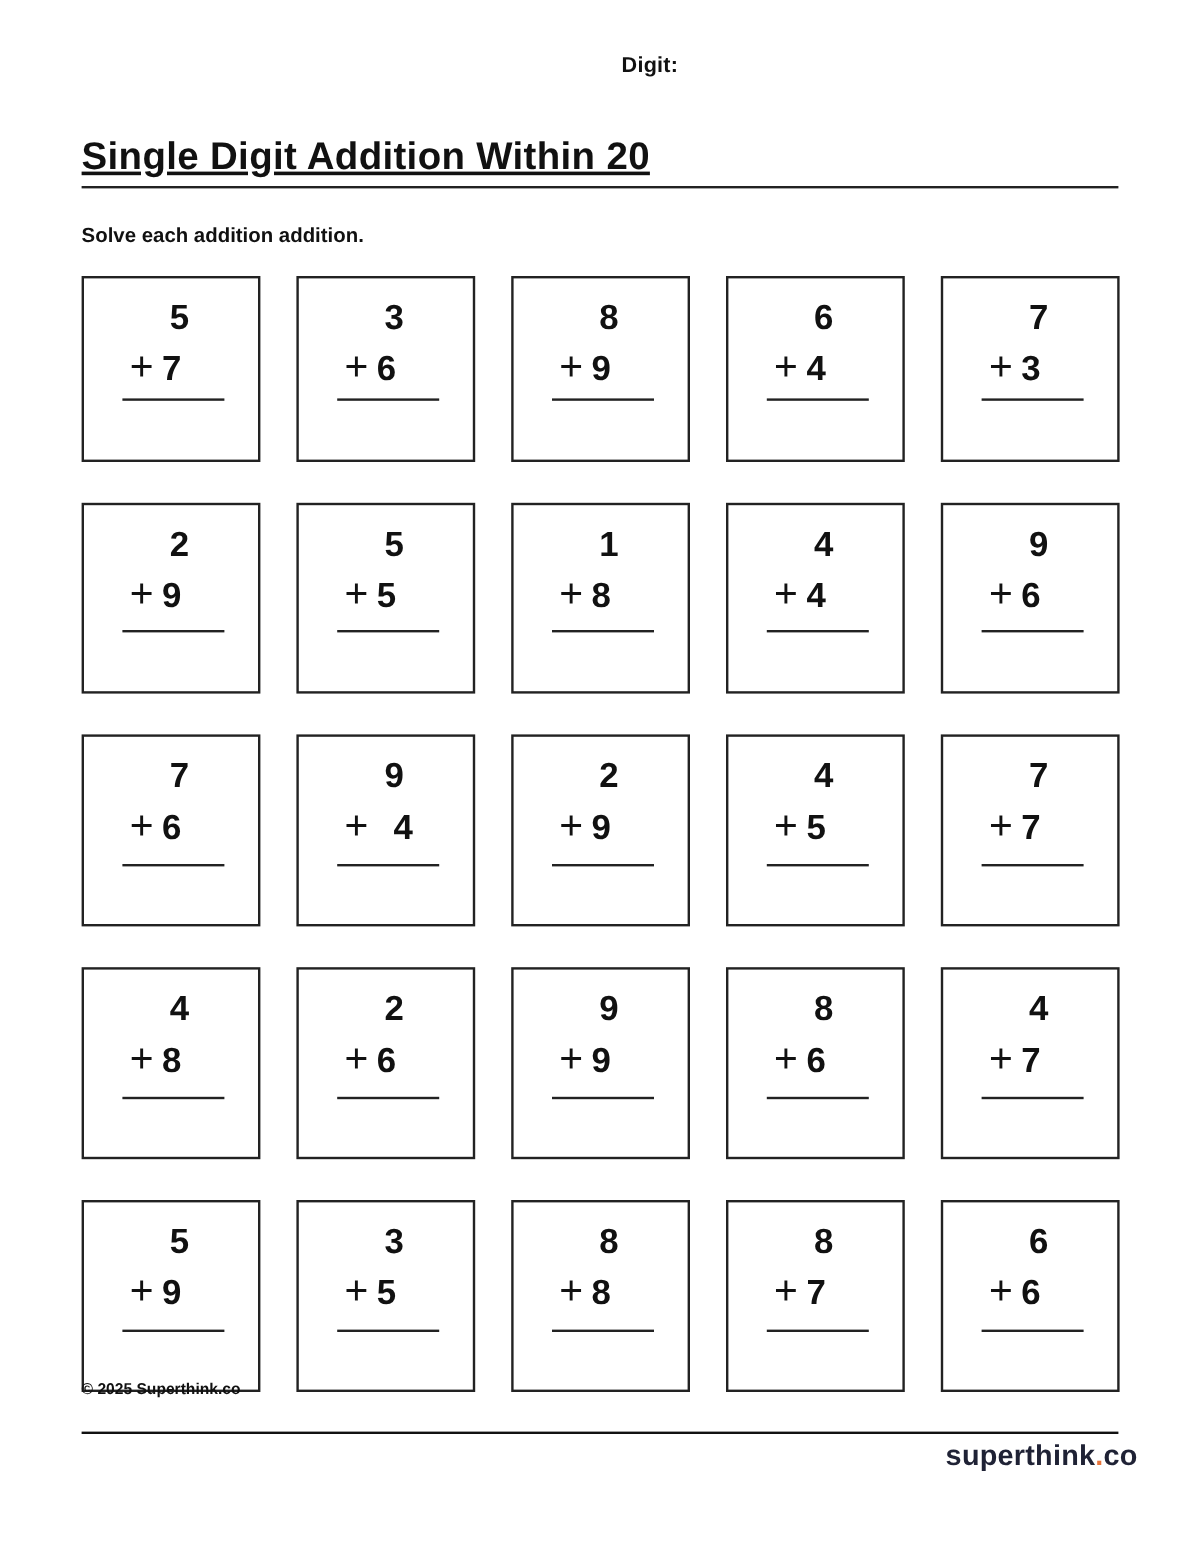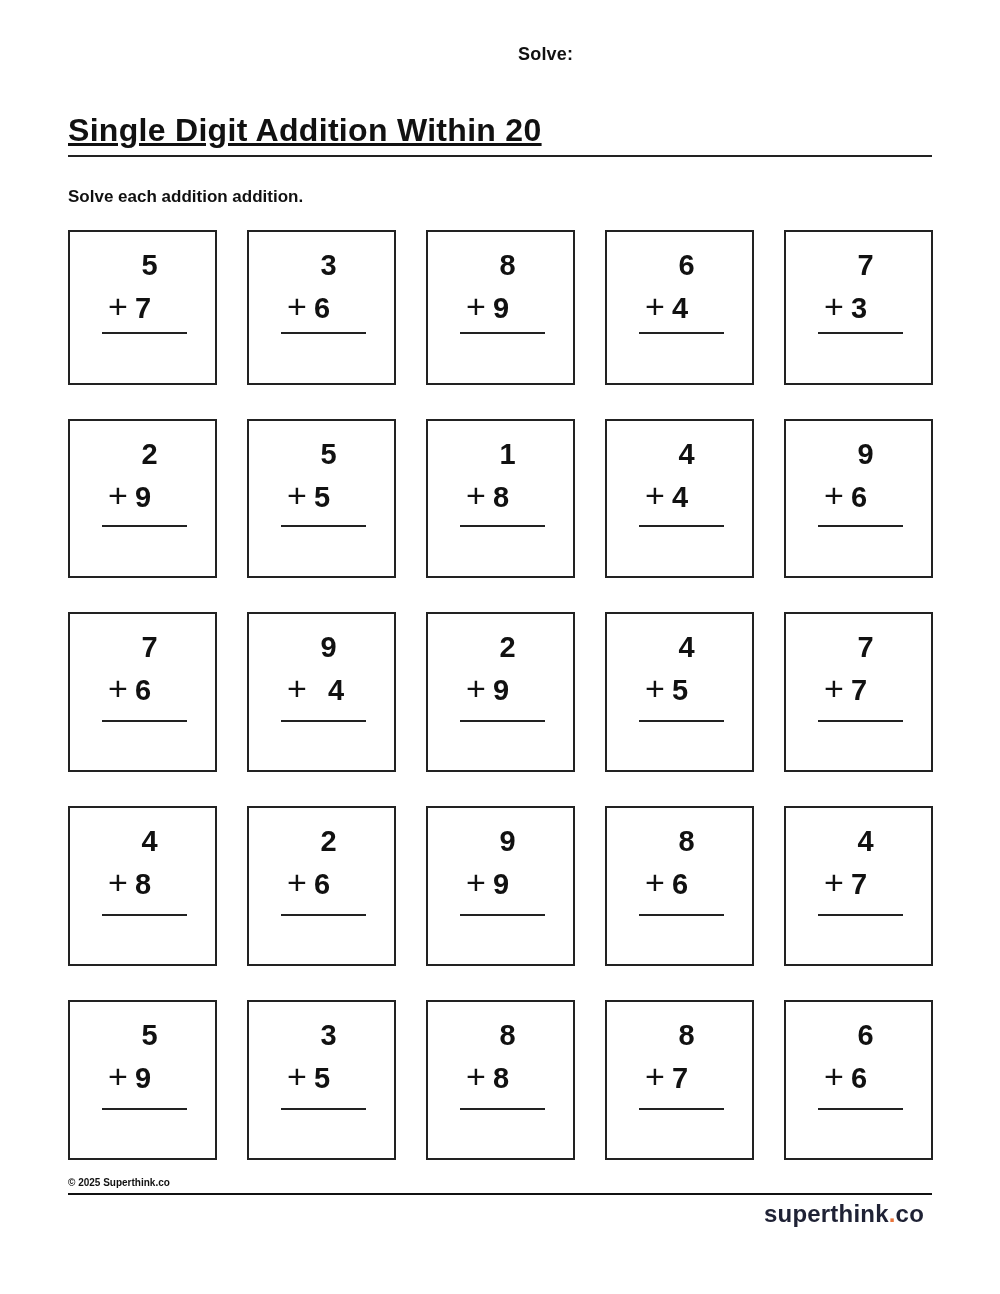--- a/index.html
+++ b/index.html
@@ -77,36 +77,36 @@
       background: #222222;
     }
     .footer-rule {
       position: absolute;
       left: 68px; top: 1193px;
       width: 864px; height: 2px;
       background: #111111;
     }
     .copyright {
       position: absolute;
-      left: 68px; top: 1177px;
-      font-size: 10px; font-weight: bold;
+      left: 68px; top: 1150px;
+      font-size: 13px; font-weight: bold;
     }
     .brand {
       position: absolute;
-      right: 76px; top: 1200px;
+      right: 52px; top: 1200px;
       font-size: 24px; font-weight: bold;
       color: #1f2235;
       letter-spacing: 0.2px;
     }
     .brand .dot { color: #e8743b; }
   </style>
 </head>
 <body>
 
-<div class="name-label">Solve:</div>
+<div class="name-label">Digit:</div>
 <h1 class="title">Single Digit Addition Within 20</h1>
 <div class="title-rule"></div>
 <div class="instructions">Solve each addition addition.</div>
 
 <div class="grid" id="grid">
     <div class="card" style="left: 0px; top: 0px; height: 155px;">
       <div class="top">5</div>
       <div class="bottom"><span class="plus">+</span><span>7</span></div>
       <div class="rule" style="top: 100px;"></div>
     </div>

